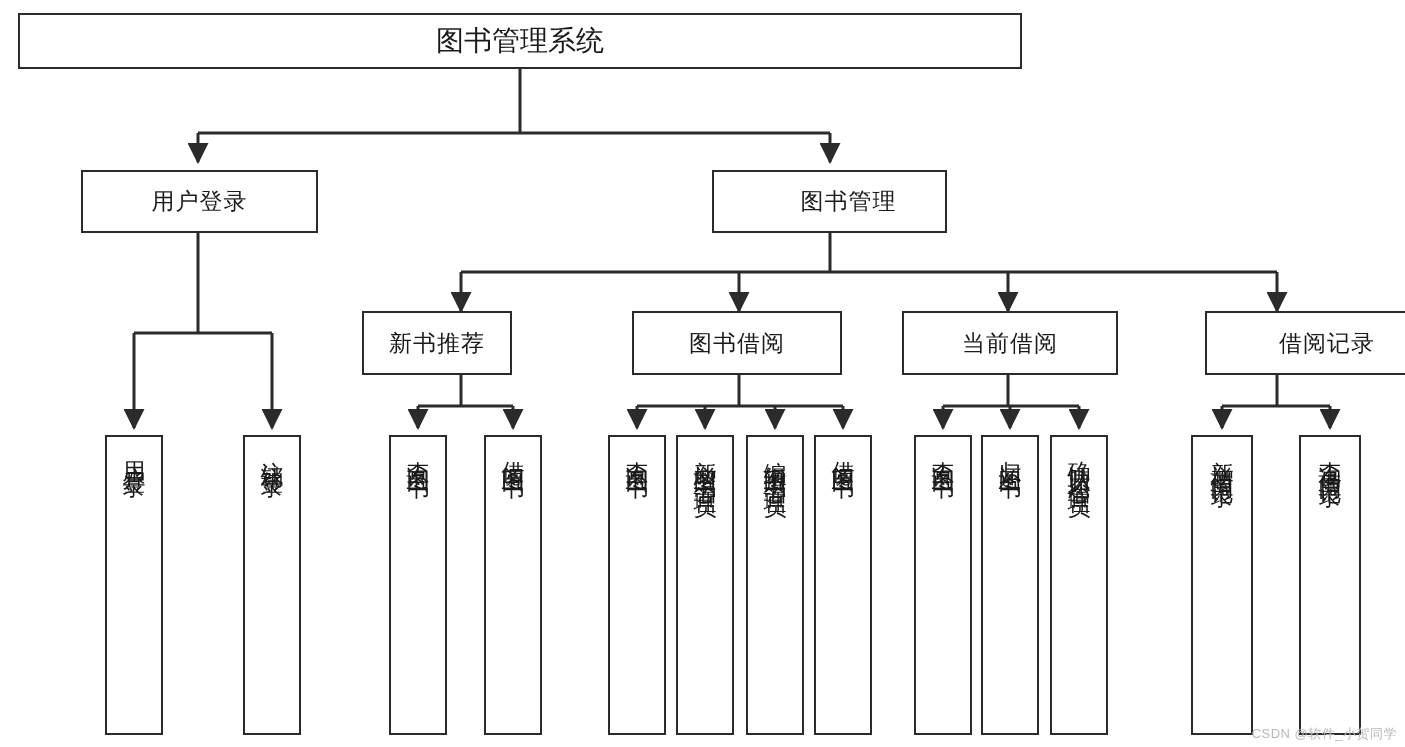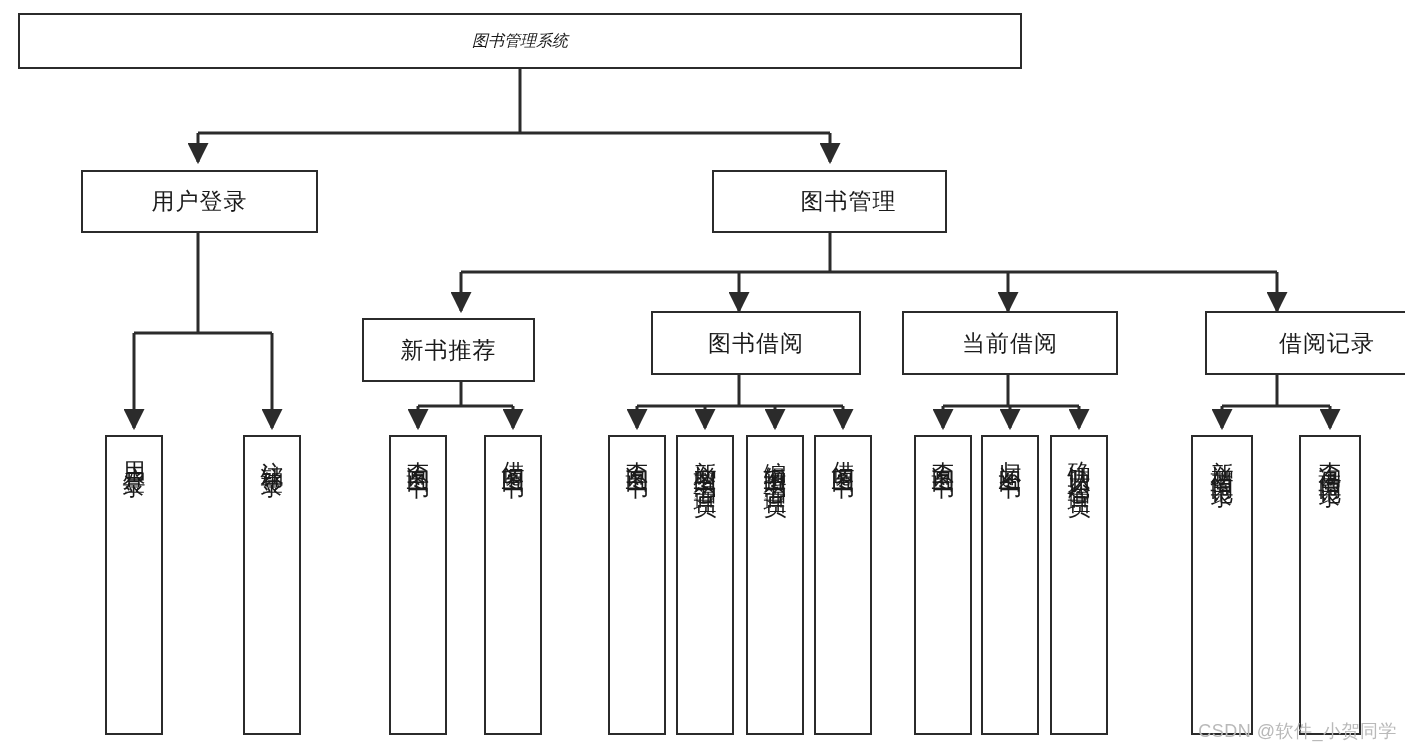--- a/index.html
+++ b/index.html
@@ -33,42 +33,41 @@
     align-items: center;
     justify-content: center;
     color: #1a1a1a;
     z-index: 2;
   }
   .node.horiz {
     font-size: 23px;
     letter-spacing: 1px;
   }
   .node.root {
-    font-size: 16px;
-    font-style: italic;
+    font-size: 28px;
   }
   .node.leaf {
     font-size: 23px;
     align-items: flex-start;
     justify-content: center;
     padding-top: 6px;
   }
   .leaf .vtext {
     writing-mode: vertical-rl;
     text-orientation: upright;
     letter-spacing: 5px;
     line-height: 1.0;
     white-space: nowrap;
     display: block;
   }
   .watermark {
     position: absolute;
     right: 8px;
     bottom: 4px;
-    font-size: 18px;
+    font-size: 13px;
     color: #b9b9b9;
     z-index: 3;
     white-space: nowrap;
     letter-spacing: 0.5px;
   }
 </style>
 </head>
 <body>
 
 <div id="canvas">
@@ -127,24 +126,24 @@
     <span>图书管理系统</span>
   </div>
 
   <div class="node horiz" style="left:81px; top:170px; width:237px; height:63px;">
     <span>用户登录</span>
   </div>
   <div class="node horiz" style="left:712px; top:170px; width:235px; height:63px;padding-left:38px;">
     <span>图书管理</span>
   </div>
 
-  <div class="node horiz" style="left:362px; top:318px; width:173px; height:64px;text-align:right;">
+  <div class="node horiz" style="left:362px; top:311px; width:150px; height:64px;text-align:right;">
     <span>新书推荐</span>
   </div>
-  <div class="node horiz" style="left:651px; top:311px; width:210px; height:64px;align-items:center;">
+  <div class="node horiz" style="left:632px; top:311px; width:210px; height:64px;align-items:center;">
     <span>图书借阅</span>
   </div>
   <div class="node horiz" style="left:902px; top:311px; width:216px; height:64px;font-family:Liberation Mono, monospace;">
     <span>当前借阅</span>
   </div>
   <div class="node horiz" style="left:1205px; top:311px; width:244px; height:64px;justify-content:center;">
     <span>借阅记录</span>
   </div>
 
   <div class="node leaf" style="left:105px; top:435px; width:58px; height:300px;">

